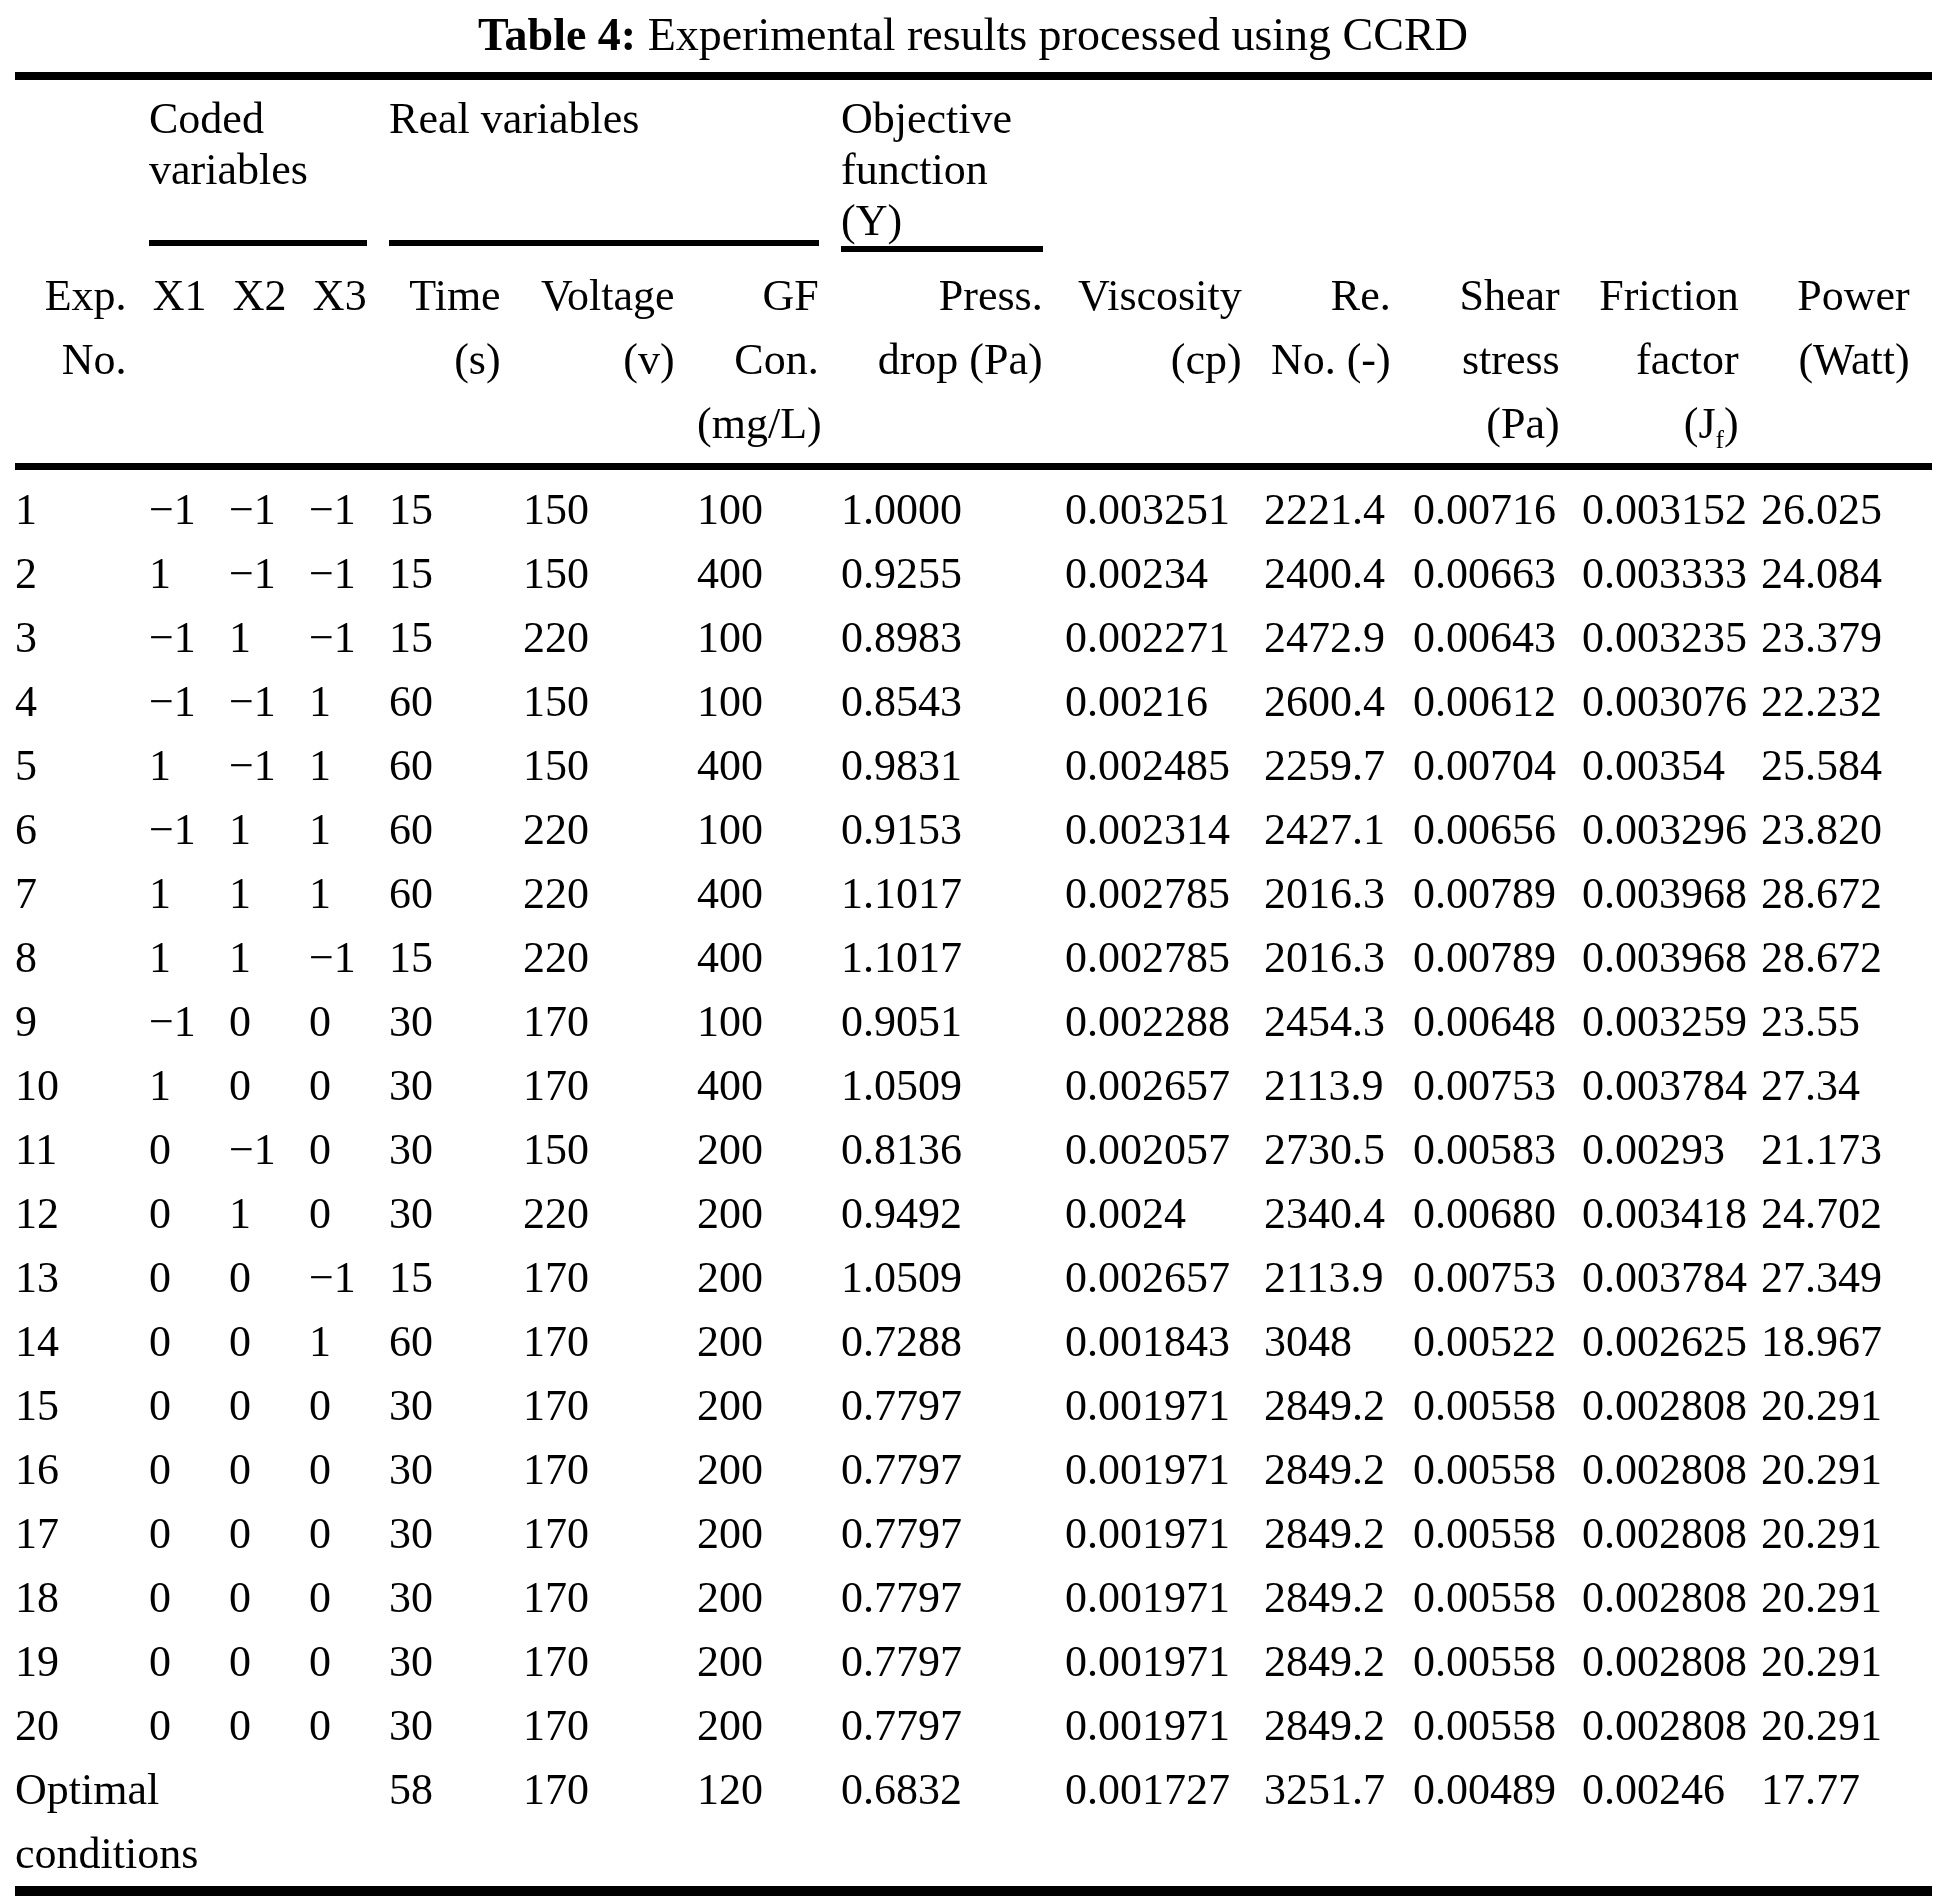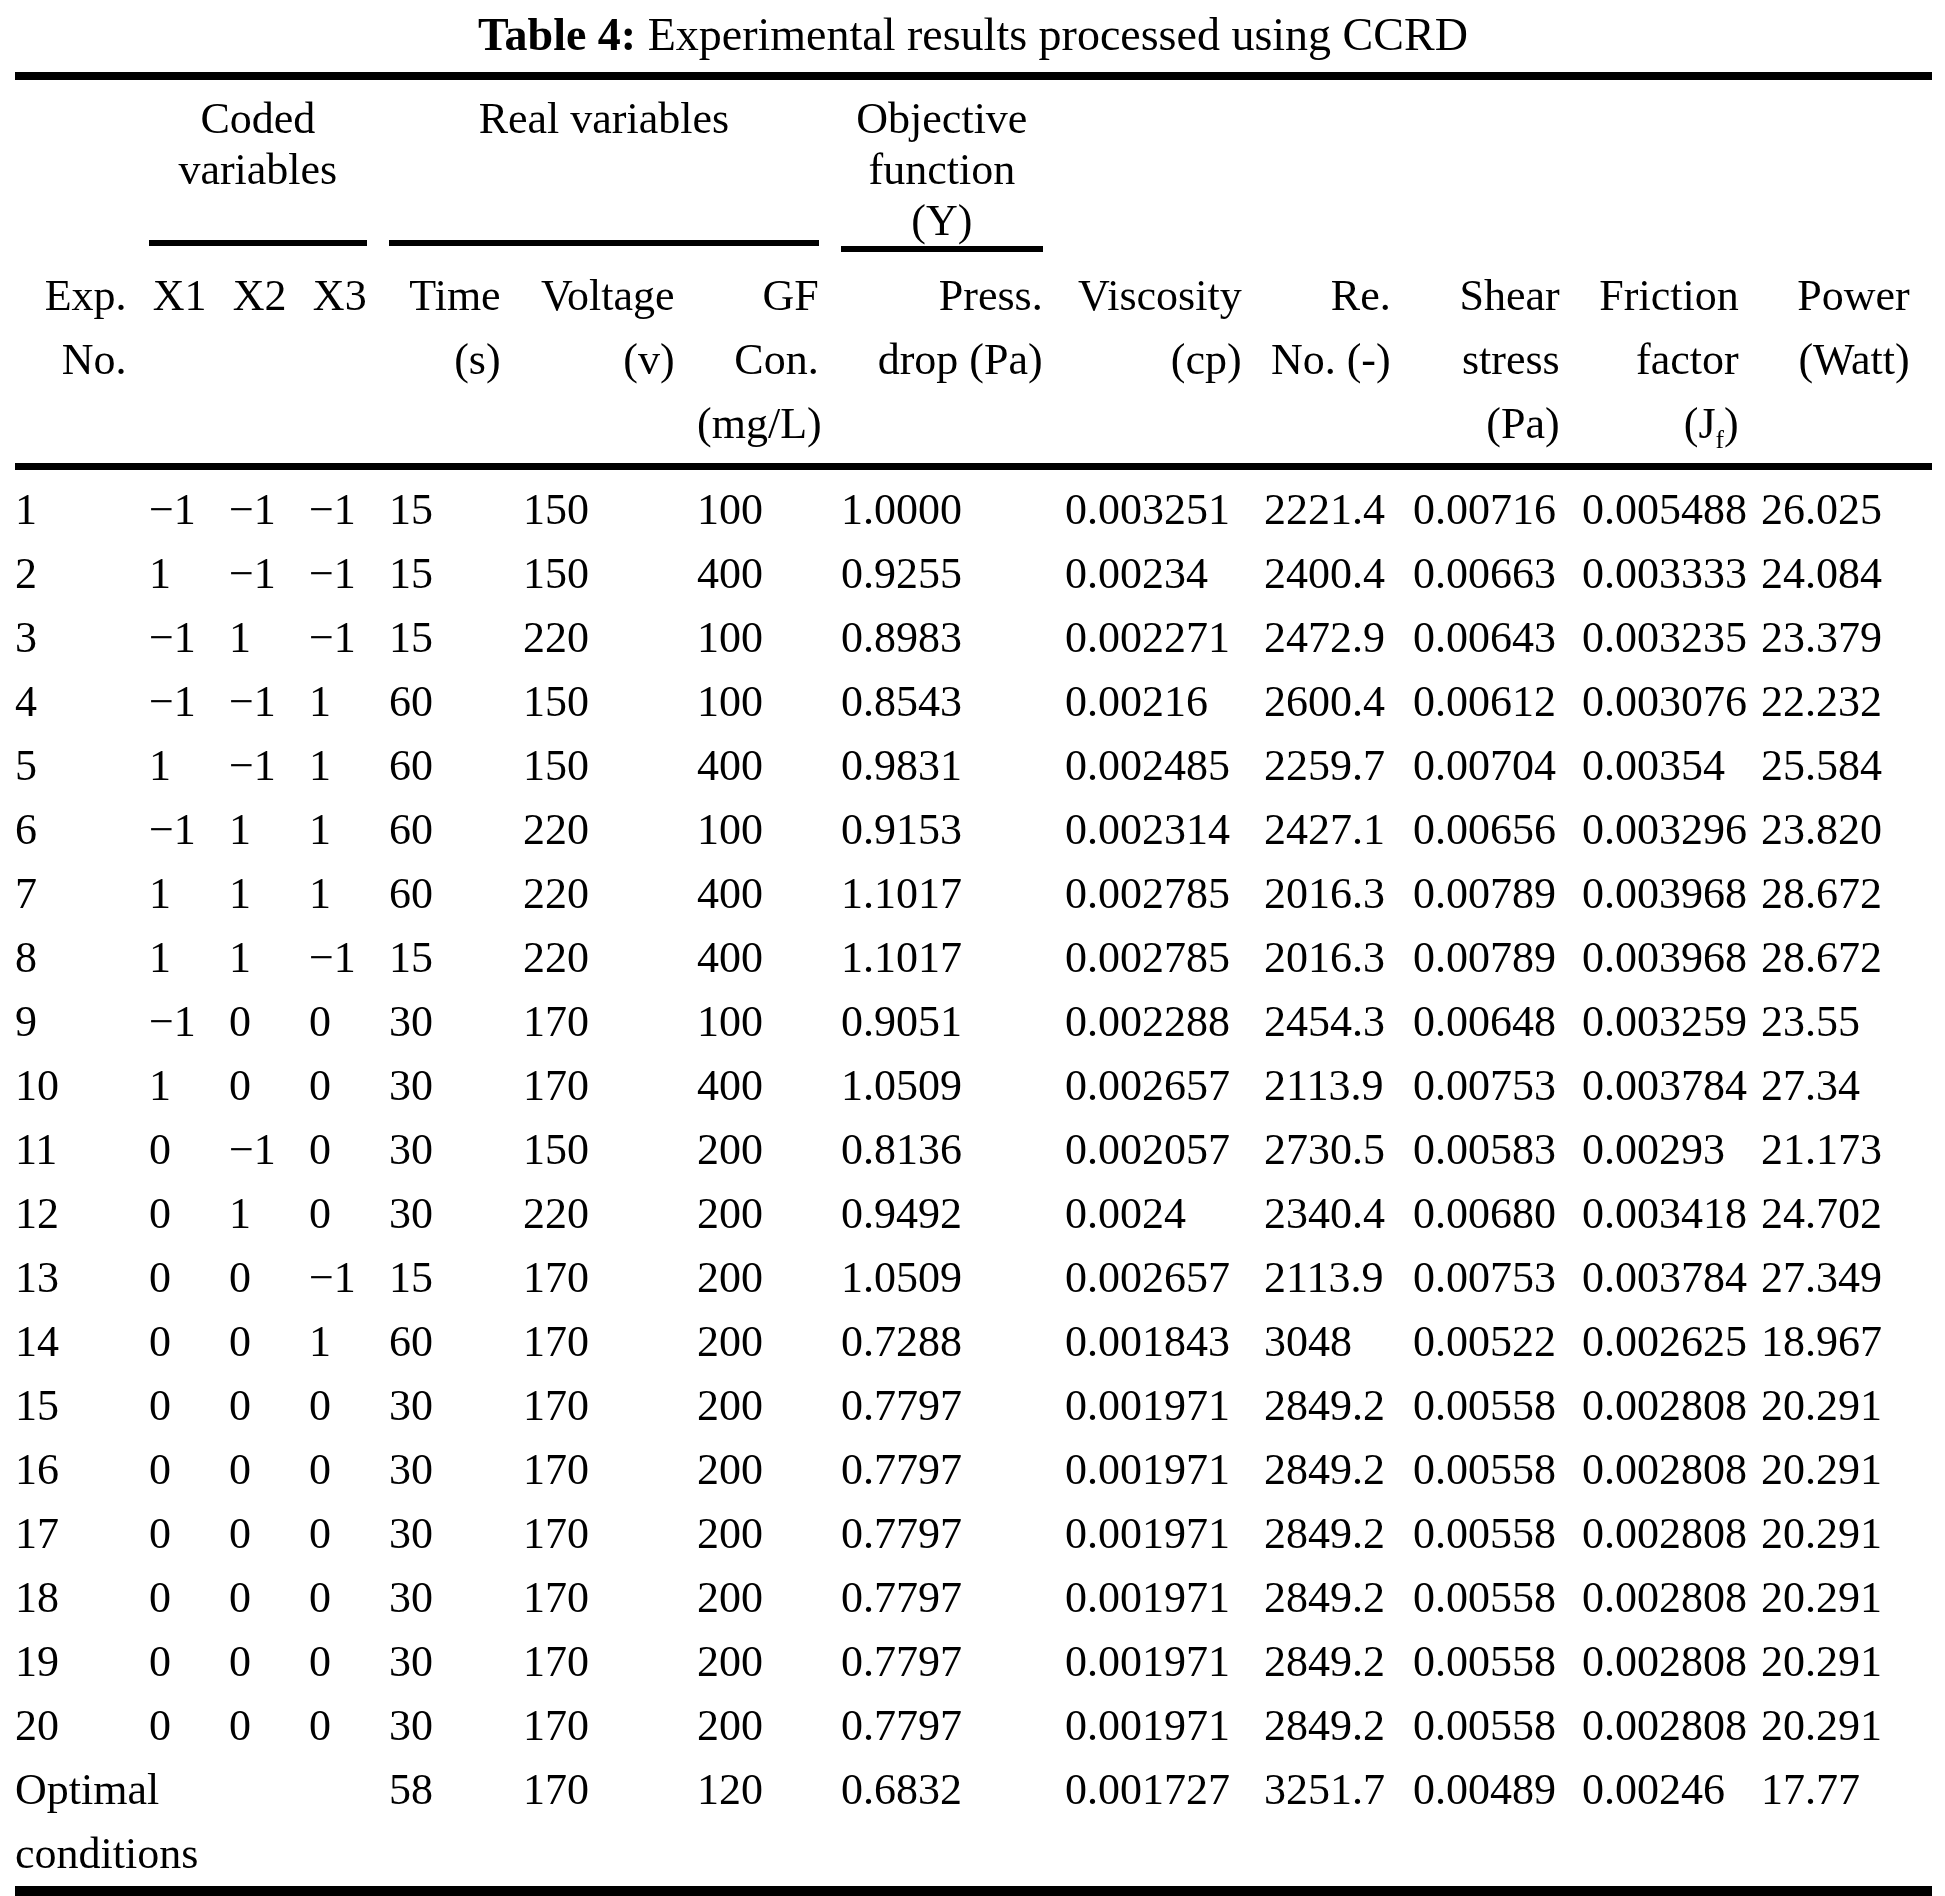--- a/index.html
+++ b/index.html
@@ -37,21 +37,20 @@
   tr.group-row td {
     vertical-align: top;
     padding: 13px 22.4px 0 0;
   }
   tr.group-row td.ruled .rulebox {
     border-bottom: 6px solid #000;
     min-height: 153px;
     box-sizing: border-box;
   }
   .group-label {
-    text-align: center;
     line-height: 51px;
   }
   tr.header-row th {
     font-weight: 400;
     text-align: right;
     vertical-align: top;
     padding: 12px 22.4px 7px 0;
     line-height: 64px;
     border-bottom: 7px solid #000;
     white-space: nowrap;
@@ -132,21 +131,21 @@
           <td>−1</td>
           <td>−1</td>
           <td>−1</td>
           <td>15</td>
           <td>150</td>
           <td>100</td>
           <td>1.0000</td>
           <td>0.003251</td>
           <td>2221.4</td>
           <td>0.00716</td>
-          <td>0.005488</td>
+          <td>0.003152</td>
           <td>26.025</td>
         </tr>
         <tr class="">
           <td>2</td>
           <td>1</td>
           <td>−1</td>
           <td>−1</td>
           <td>15</td>
           <td>150</td>
           <td>400</td>

